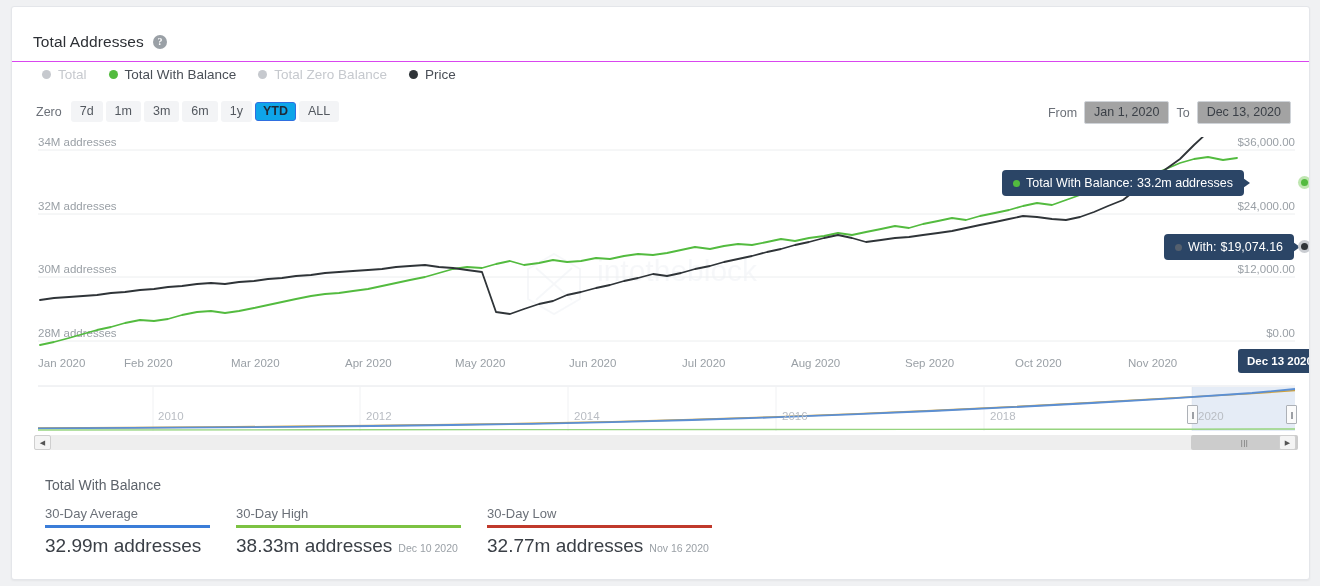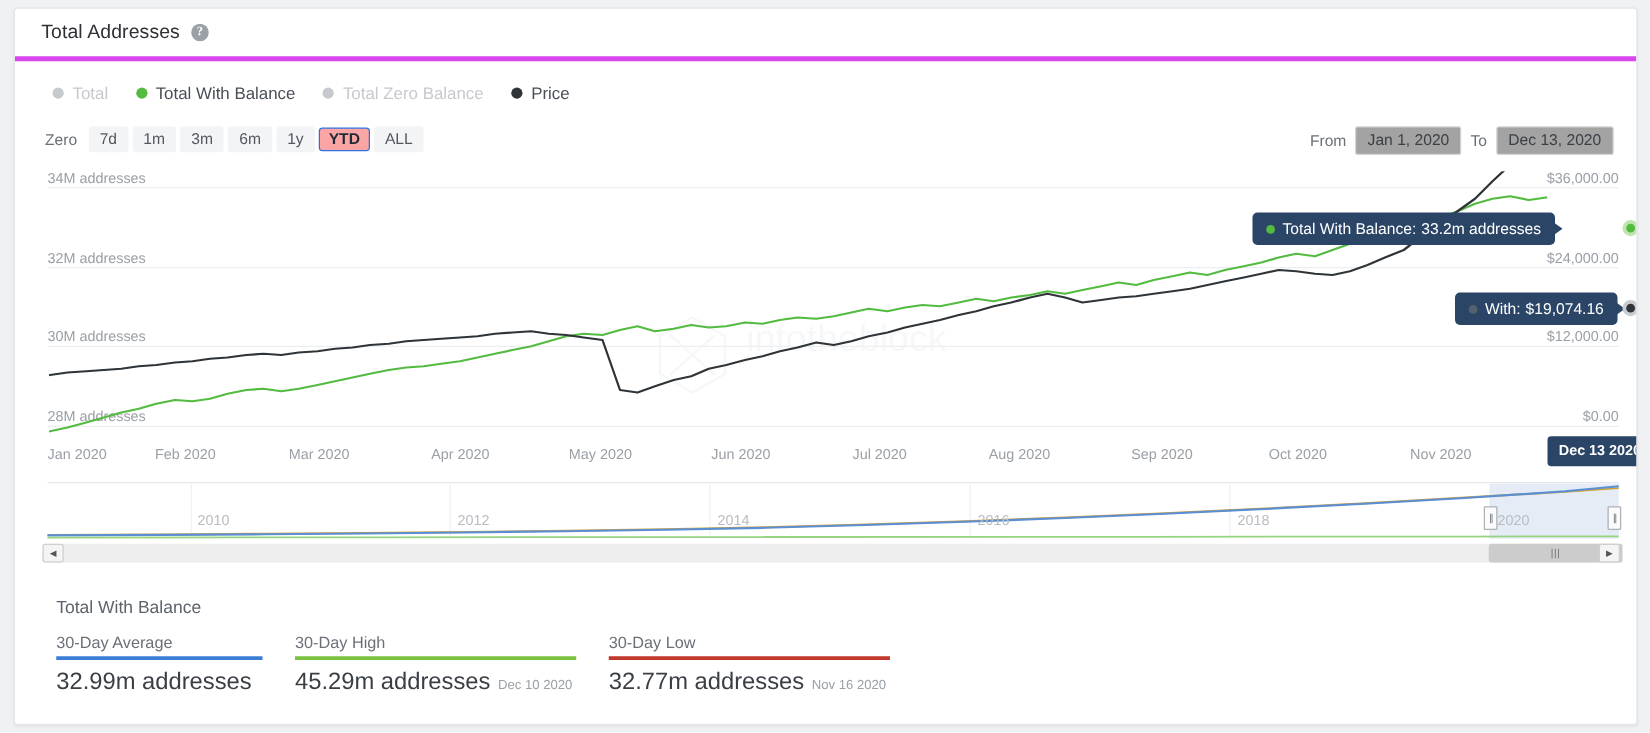--- a/index.html
+++ b/index.html
@@ -11,22 +11,22 @@
     overflow:hidden;
   }
   .card{
     position:absolute;left:11px;top:6px;width:1297px;height:572px;
     background:#ffffff;border:1px solid #e4e6ea;border-radius:3px;
     box-shadow:0 1px 2px rgba(0,0,0,.05);
     overflow:hidden;
   }
   
   .card-head{
-    height:38px;display:flex;align-items:center;padding:0 0 0 21px;
-    border-bottom:4px solid #d946ef;
+    height:38px;display:flex;align-items:center;padding:16px 0 0 21px;
+    border-bottom:1px solid #d946ef;
   }
   .card-title{font-size:15.5px;color:#2d3035;letter-spacing:.1px;}
   .help-icon{
     display:inline-flex;align-items:center;justify-content:center;
     width:14px;height:14px;border-radius:50%;background:#9aa0a6;color:#fff;
     font-size:10px;font-weight:bold;margin-left:9px;line-height:1;
     font-family:"Liberation Serif",serif;cursor:pointer;
   }
   
   .legend{
@@ -38,21 +38,21 @@
   .legend-item.on .legend-lbl{color:#4a4f57;}
   
   .ctl-row{position:absolute;left:24px;top:94px;right:18px;height:24px;}
   .zoom-group{display:flex;align-items:center;gap:3px;float:left;}
   .zoom-label{font-size:12.5px;color:#6b7078;margin-right:6px;}
   .zbtn{
     font-size:12.5px;color:#53585f;background:#f3f4f6;border:1px solid transparent;
     border-radius:3px;padding:3px 8px;line-height:13px;cursor:pointer;
   }
   .zbtn.sel{
-    background:#fca5a5;border:1.5px solid #2f6fe0;color:#1f2937;font-weight:bold;
+    background:#0ea5e9;border:1.5px solid #2f6fe0;color:#1f2937;font-weight:bold;
     padding:2px 7px;
   }
   .range-group{float:right;display:flex;align-items:center;gap:7px;text-align:right;}
   .range-lbl{font-size:12.5px;color:#6b7078;}
   .range-input{
     font-size:12.5px;color:#3a3f46;background:#a3a3a3;border:1px solid #cfd3d8;
     border-radius:2px;padding:4px 9px;line-height:13px;cursor:pointer;
   }
   
   .plot{position:absolute;left:0;top:130px;width:1297px;height:248px;}
@@ -263,21 +263,21 @@
         <div class="stat-val">
           <span>32.99m addresses</span>
           <span class="stat-date"></span>
         </div>
       </div>
 
       <div class="stat" style="width:225px">
         <div class="stat-lbl">30-Day High</div>
         <div class="stat-rule" style="background:#7cc242"></div>
         <div class="stat-val">
-          <span>45.29m addresses</span>
+          <span>38.33m addresses</span>
           <span class="stat-date">Dec 10 2020</span>
         </div>
       </div>
 
       <div class="stat" style="width:225px">
         <div class="stat-lbl">30-Day Low</div>
         <div class="stat-rule" style="background:#c0392b"></div>
         <div class="stat-val">
           <span>32.77m addresses</span>
           <span class="stat-date">Nov 16 2020</span>

